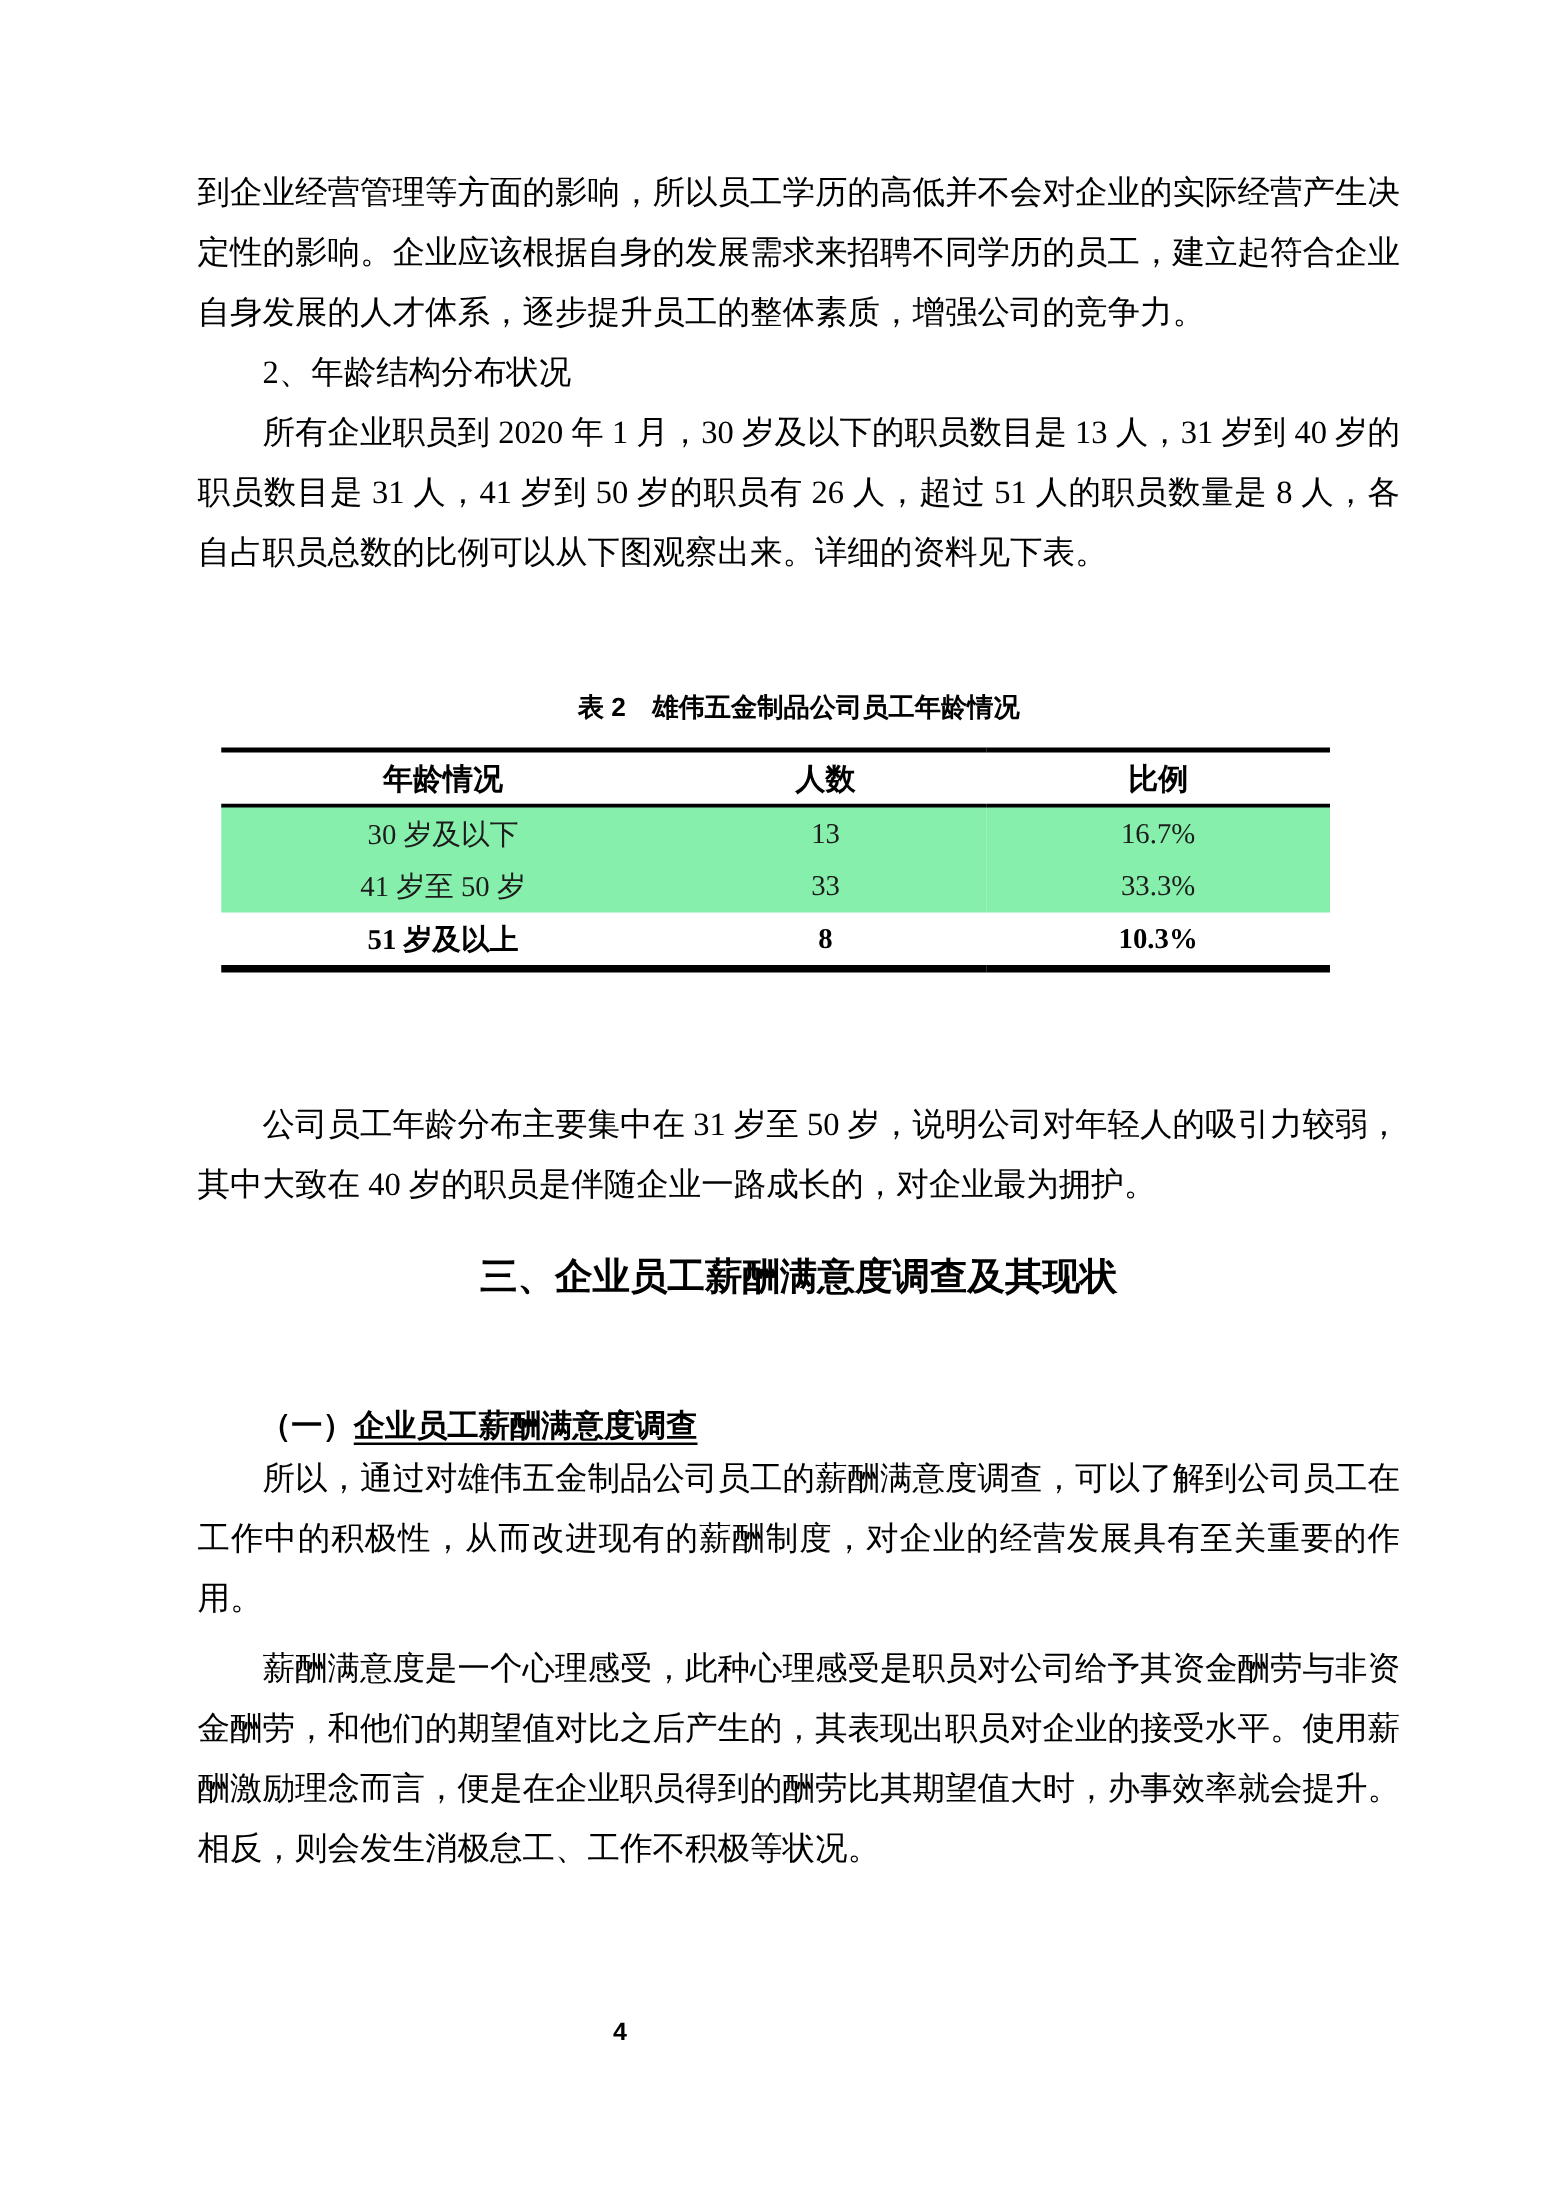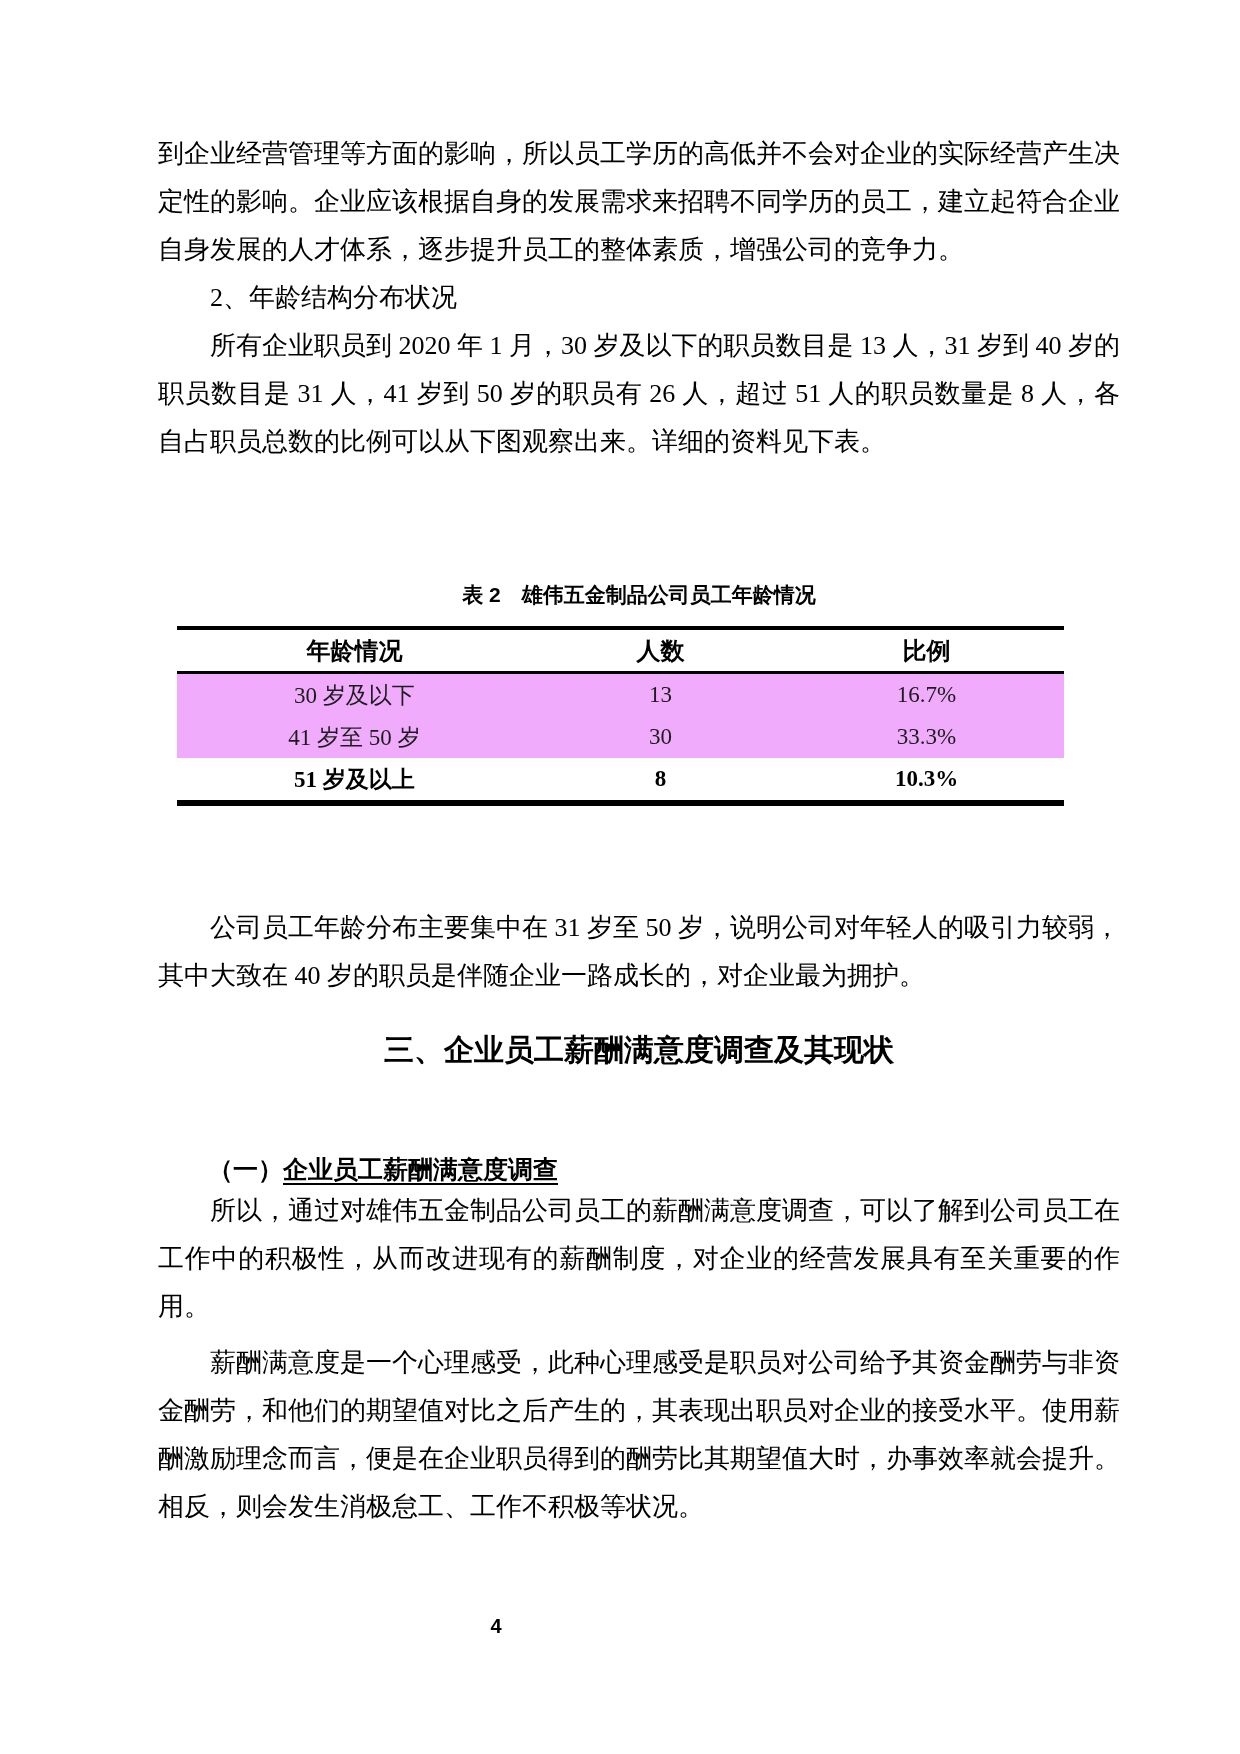--- a/index.html
+++ b/index.html
@@ -22,21 +22,21 @@
   .body-text {
     margin: 0;
     font-size: 26px;
     line-height: 48px;
     text-align: justify;
     text-justify: inter-character;
     overflow-wrap: break-word;
   }
   .indent-first { text-indent: 2em; }
   .table-caption {
-    margin-top: 112px;
+    margin-top: 84px;
     font-family: "Liberation Sans", "DejaVu Sans", sans-serif;
     font-weight: bold;
     font-size: 21px;
     line-height: 34px;
     text-align: center;
   }
   table.age-table {
     margin-top: 14px;
     margin-left: 19px;
     width: 887px;
@@ -56,21 +56,21 @@
     vertical-align: middle;
     padding: 0;
   }
   table.age-table td {
     height: 42px;
     font-size: 23px;
     text-align: center;
     vertical-align: middle;
     padding: 0;
   }
-  table.age-table tr.shaded { background: #f0abfc; }
+  table.age-table tr.shaded { background: #86efac; }
   table.age-table tr.shaded td { font-weight: normal; color: #1c1c1c; }
   table.age-table tr.plain td { font-weight: bold; }
   .col-age { width: 40%; }
   .col-count { width: 29%; }
   .col-ratio { width: 31%; }
   .after-table { margin-top: 98px; }
   .section-heading {
     margin: 28px 0 0 0;
     font-family: "Liberation Sans", "DejaVu Sans", sans-serif;
     font-weight: bold;
@@ -129,21 +129,21 @@
       </tr>
     </thead>
     <tbody>
       <tr class="shaded">
         <td>30 岁及以下</td>
         <td>13</td>
         <td>16.7%</td>
       </tr>
       <tr class="shaded">
         <td>41 岁至 50 岁</td>
-        <td>30</td>
+        <td>33</td>
         <td>33.3%</td>
       </tr>
       <tr class="plain">
         <td>51 岁及以上</td>
         <td>8</td>
         <td>10.3%</td>
       </tr>
     </tbody>
   </table>
 

